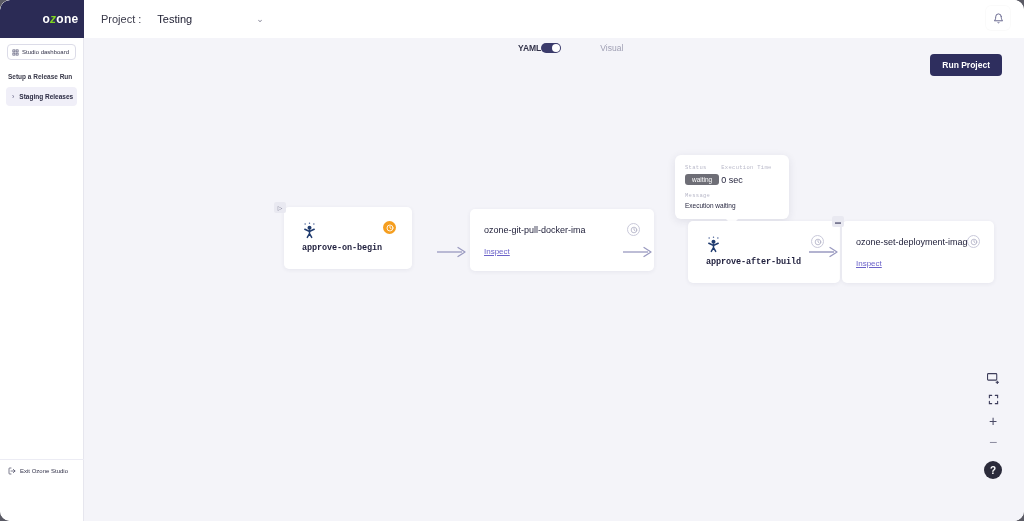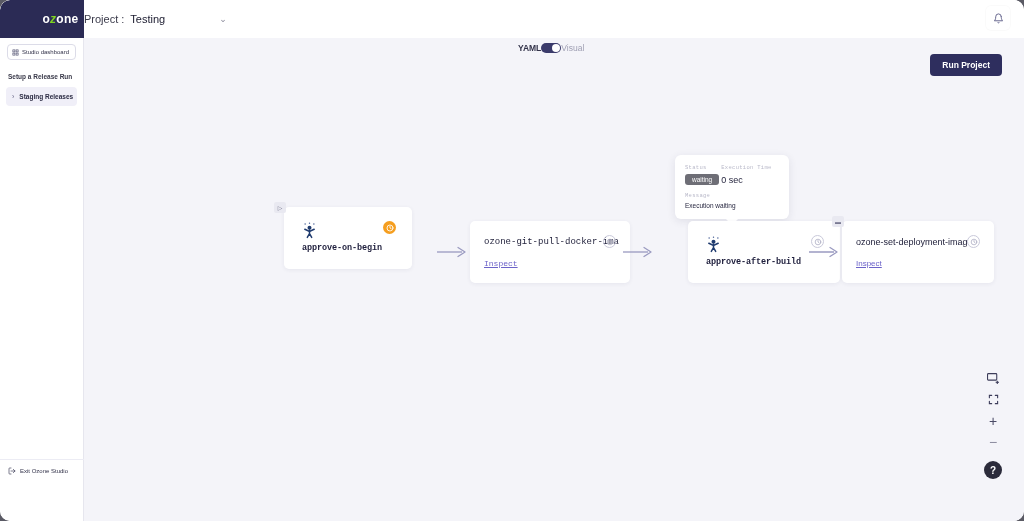--- a/index.html
+++ b/index.html
@@ -45,22 +45,22 @@
     position: relative;
     margin-left: 37px;
   }
   #logo-z {
     color: #7ed321;
     font-style: italic;
     font-weight: 800;
   }
   #project-selector {
     display: flex; align-items: center;
-    margin-left: 0;
-    gap: 6px;
+    margin-left: 17px;
+    gap: 16px;
     cursor: pointer;
   }
   .proj-label { font-size: 11px; color: #3a3a4a; }
   .proj-value { font-size: 11px; color: #1a1a2e; font-weight: 400; }
   .proj-chevron {
     margin-left: 48px;
     font-size: 9px; color: #8a8a9a;
   }
   #bell-button {
     position: absolute;
@@ -133,21 +133,21 @@
     border-bottom-right-radius: 10px;
   }
 
   
   #view-toggle {
     position: absolute;
     left: 434px; top: 5px;
     display: flex; align-items: center; 
   }
   .toggle-label-yaml { font-size: 8.5px; color: #33334a; font-weight: 600; }
-  .toggle-label-visual { font-size: 8.5px; color: #a0a0b4; }
+  .toggle-label-visual { font-size: 8.5px; color: #a0a0b4; margin-left: 39px; }
   #toggle-switch {
     width: 20px; height: 10px;
     background: #3b3b6b;
     border-radius: 6px;
     position: relative;
     cursor: pointer;
   }
   #toggle-knob {
     position: absolute;
     right: 1px; top: 1px;
@@ -390,21 +390,21 @@
           <polyline points="12 7 12 12 15.5 14"></polyline>
         </svg>
       </span>
     </div>
 
     <svg class="arrow" style="left:352px; top:207px;" viewBox="0 0 34 14">
       <line x1="1" y1="7" x2="26" y2="7" stroke="#9a9ac0" stroke-width="1.3"></line>
       <polyline points="22,2.5 29,7 22,11.5" fill="none" stroke="#9a9ac0" stroke-width="1.3" stroke-linecap="round" stroke-linejoin="round"></polyline>
     </svg>
 
-    <div class="node" style="left:386px; top:183px; width:160px; height:62px;font-family:Liberation Mono, monospace;">
+    <div class="node" style="left:386px; top:171px; width:184px; height:62px;">
       <span class="node-title-sans">ozone-git-pull-docker-ima</span>
       <span class="node-inspect">Inspect</span>
       <span class="badge-clock-gray">
         <svg width="8" height="8" viewBox="0 0 24 24" fill="none" stroke="#aeaec4" stroke-width="2.4" stroke-linecap="round">
           <circle cx="12" cy="12" r="8.5"></circle>
           <polyline points="12 7.5 12 12 15 14"></polyline>
         </svg>
       </span>
     </div>
 

